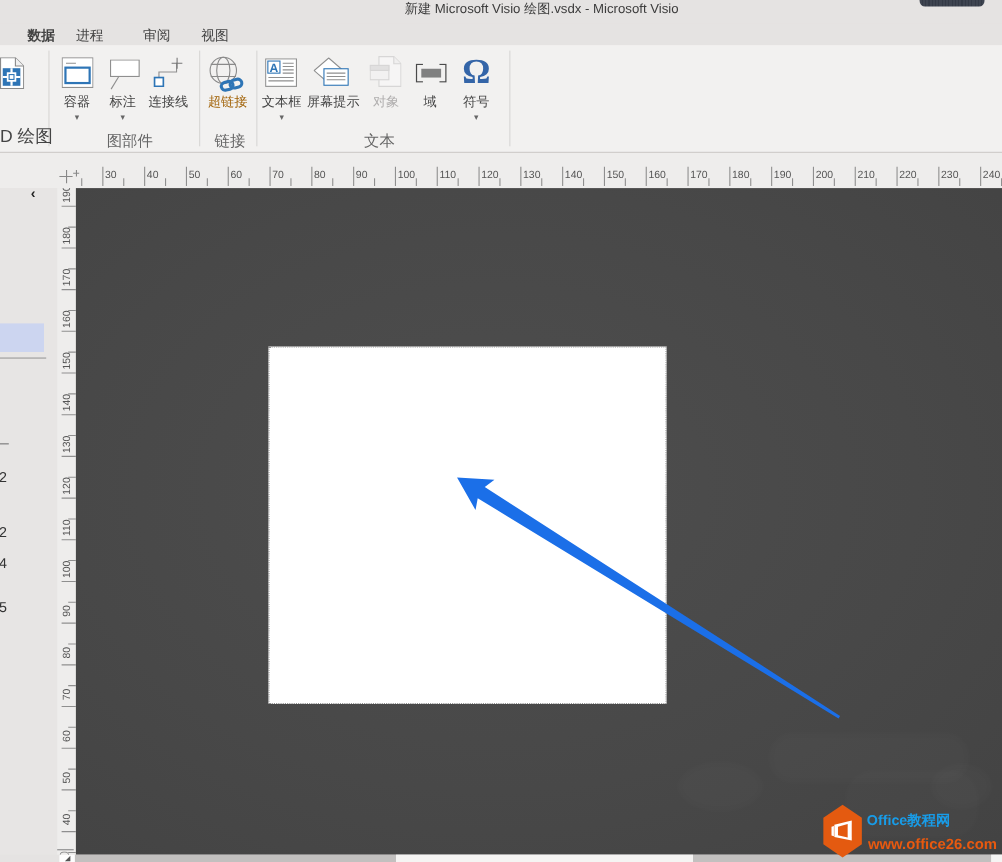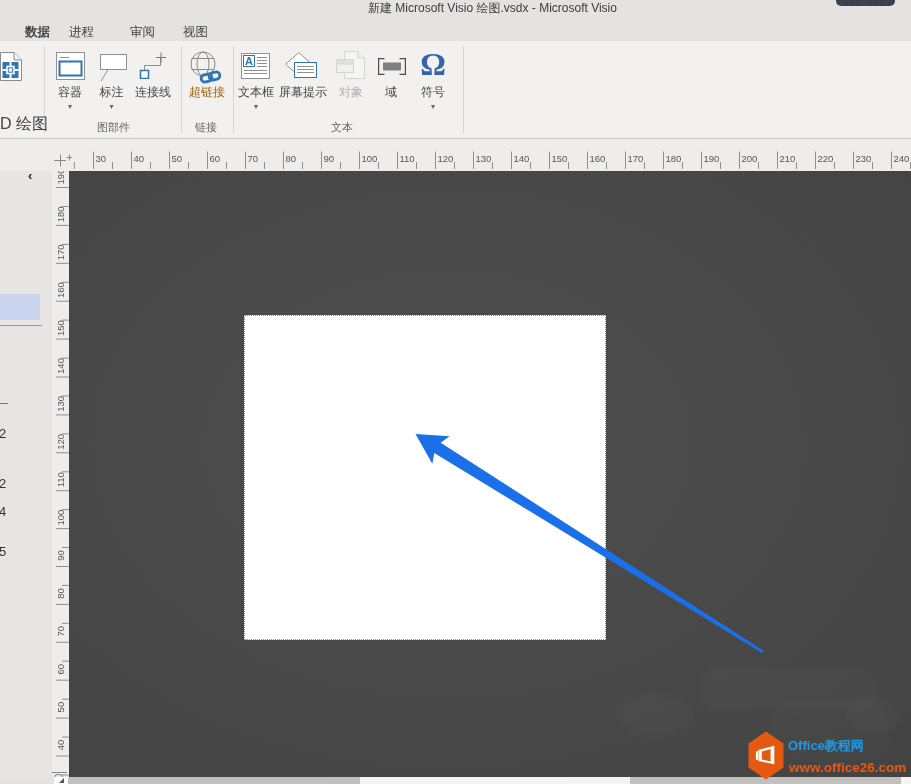--- a/index.html
+++ b/index.html
@@ -15,21 +15,21 @@
 
 #tabrow { left:0; top:21px; width:911px; height:20px; background:#e5e3e2; }
 .tab { position:absolute; top:3px; font-size:12.5px; color:#444; }
 
 
 #ribbon { left:0; top:41px; width:911px; height:98px; background:#f2f1f0; border-bottom:1px solid #c9c7c5; }
 .rsep { position:absolute; top:5px; width:1px; height:87px; background:#d8d6d4; }
 .rbtn { position:absolute; text-align:center; }
 .rlabel { position:absolute; top:43px; left:0; right:0; font-size:12px; color:#444; white-space:nowrap; text-align:center; }
 .drop { position:absolute; top:61px; left:0; right:0; text-align:center; font-size:8px; color:#666; }
-.glabel { position:absolute; top:79px; font-size:11px; color:#666; white-space:nowrap; }
+.glabel { position:absolute; top:79px; font-size:14px; color:#666; white-space:nowrap; }
 
 
 #rulerwrap { left:0; top:139px; width:911px; height:32px; background:#eeedec; }
 
 
 #panel { left:0; top:171px; width:52px; height:606px; background:#e7e5e4; }
 #bluerect { position:absolute; left:0; top:123px; width:40px; height:26px; background:#ccd5f0; }
 #blueline { position:absolute; left:0; top:154px; width:42px; height:1px; background:#999; }
 .cutnum { position:absolute; left:-1px; font-size:13px; color:#333; }
 

